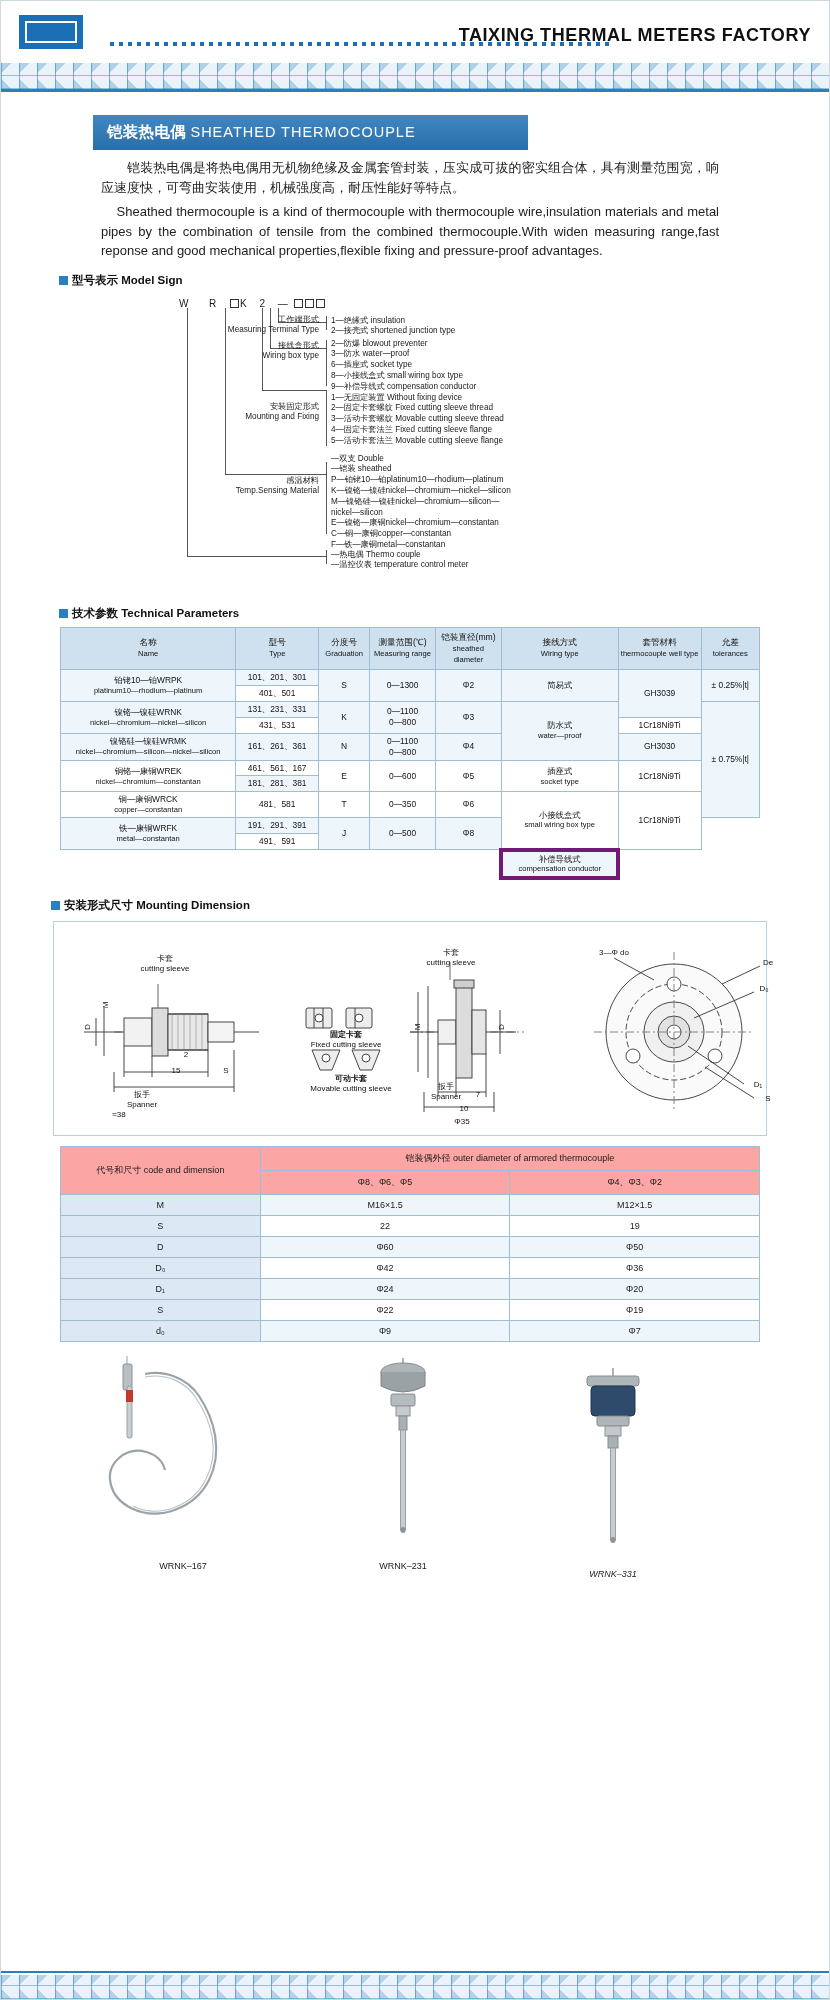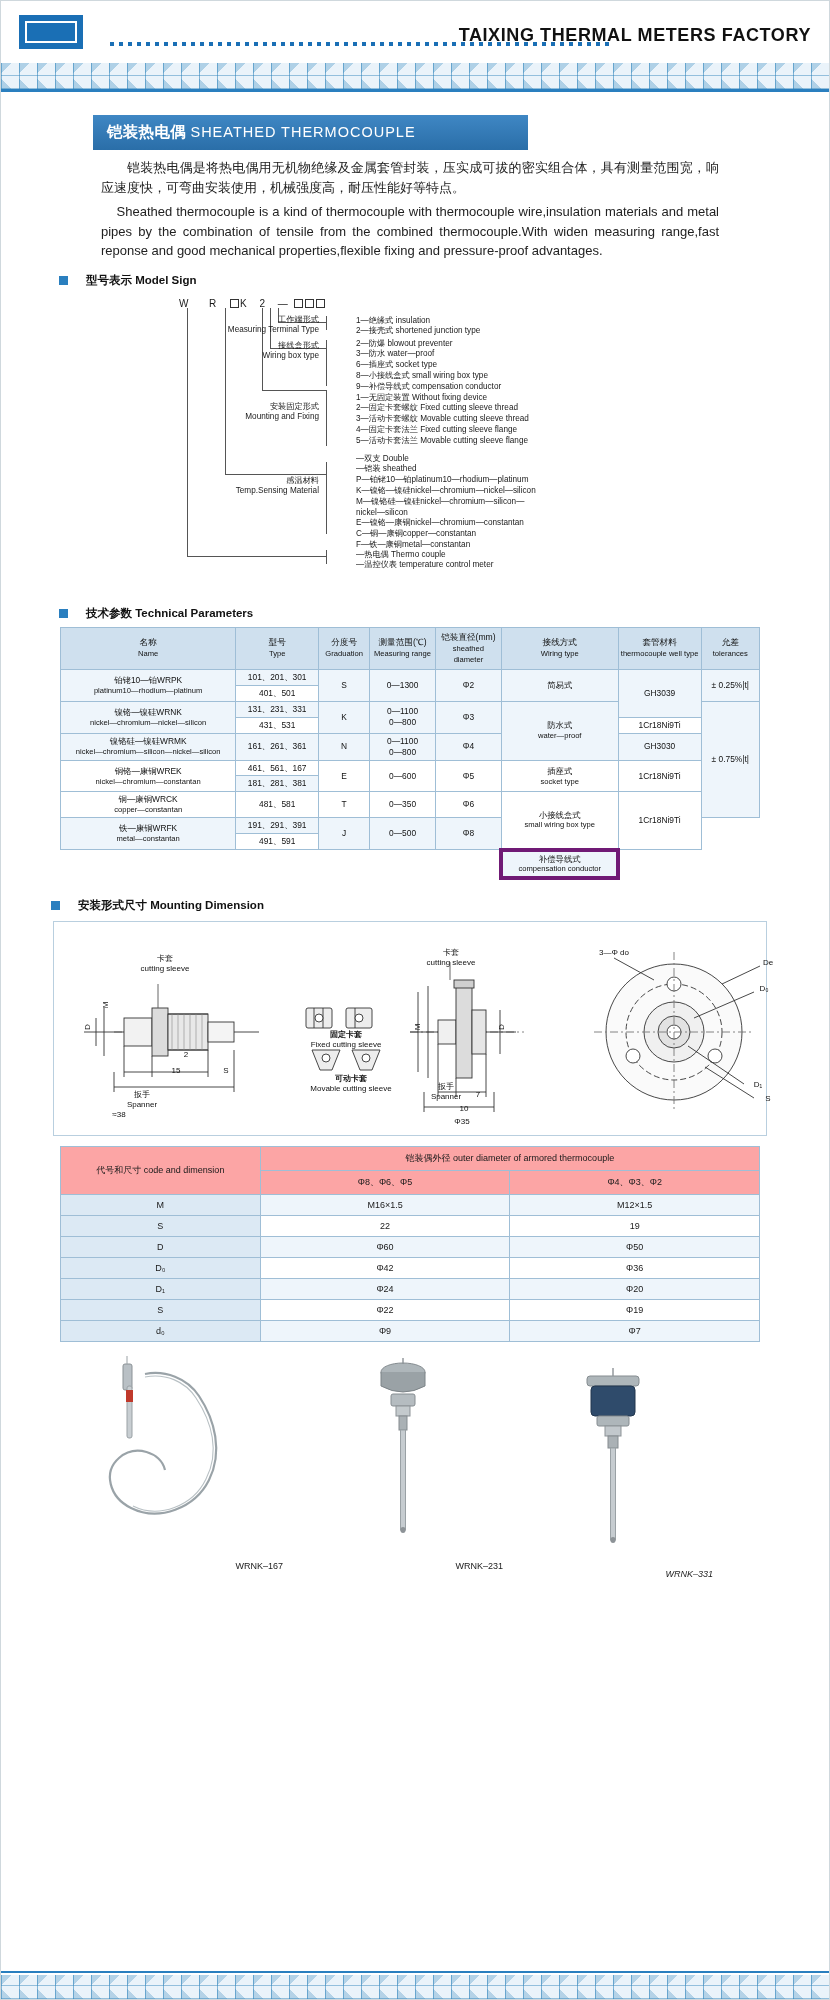--- a/index.html
+++ b/index.html
@@ -84,21 +84,21 @@
     text-align:justify;
   }
   .intro p { margin:0 0 5px 0; text-indent: 2em; }
   .intro p.en { text-indent: 1.2em; }
 
   .sec-head {
     margin: 12px 0 6px 36px;
     font-size:11.5px;
     font-weight:bold;
     color:#111;
-    display:flex; align-items:center; gap:18px;
+    display:flex; align-items:center; gap:4px;
   }
   .sec-head .sq {
     width:9px; height:9px; background:#2a7fbf; display:inline-block;
   }
 
   
   .model {
     position:relative;
     margin-left: 36px;
     height: 300px;
@@ -116,21 +116,21 @@
     position:absolute; width:1px; background:#555;
   }
   .model .hline {
     position:absolute; height:1px; background:#555;
   }
   .model .lbl {
     position:absolute; white-space:nowrap;
   }
   .model .lbl.r { text-align:right; }
   .model .grp {
-    position:absolute; white-space:nowrap; line-height:1.32;margin-left:25px;
+    position:absolute; white-space:nowrap; line-height:1.32;
   }
 
   
   table { border-collapse: collapse; }
   .tp {
     margin: 4px auto 0 auto;
     width: 700px;
     font-size:8.4px;
     color:#111;
   }
@@ -182,21 +182,21 @@
   .td2 tbody tr:nth-child(even) td { background:#ffffff; }
   .td2 td.code { background:#dce9f4 !important; }
 
   
   .products {
     position:relative;
     margin: 14px 30px 0 30px;
     height: 230px;
   }
   .prod {
-    position:absolute; text-align:right; width:200px;
+    position:absolute; text-align:center; width:200px;
   }
   .prod .cap { position:absolute; bottom:0; left:0; width:100%; font-size:9px; }
 
   .footer-rule {
     position:absolute; left:0; bottom:26px; width:100%; height:2px; background:#2a7fbf;
   }
   .footer-pattern {
     position:absolute; left:0; bottom:0; width:100%; height:24px;
     background:
       repeating-linear-gradient(90deg, rgba(41,128,185,0.55) 0 1px, transparent 1px 18px),

